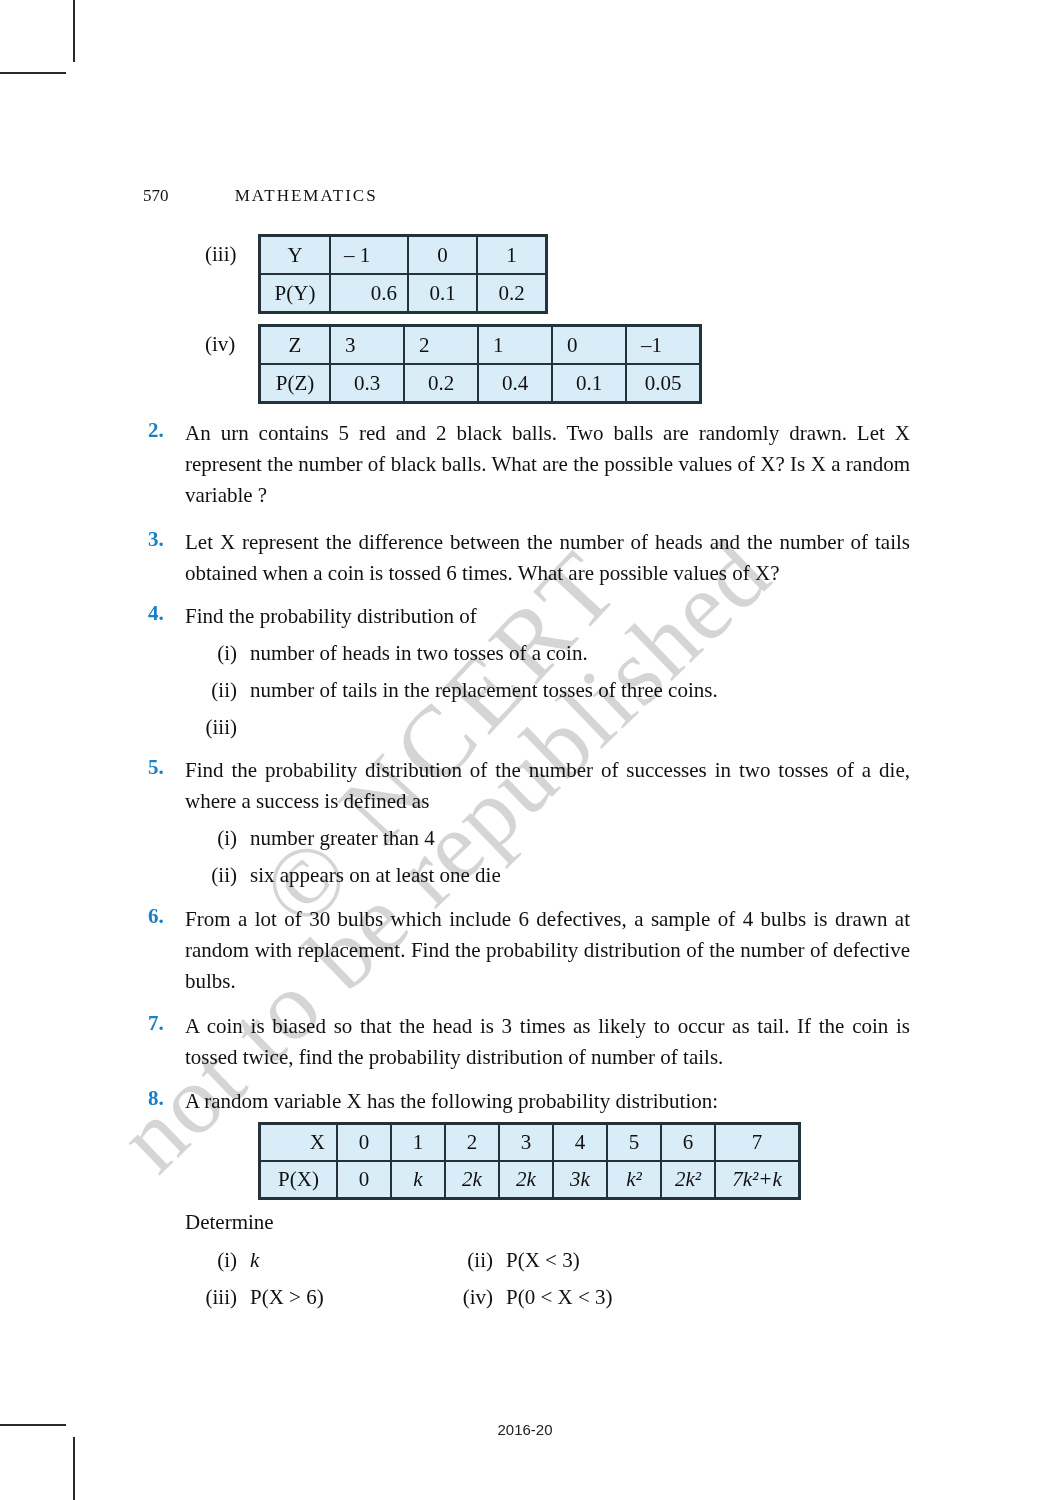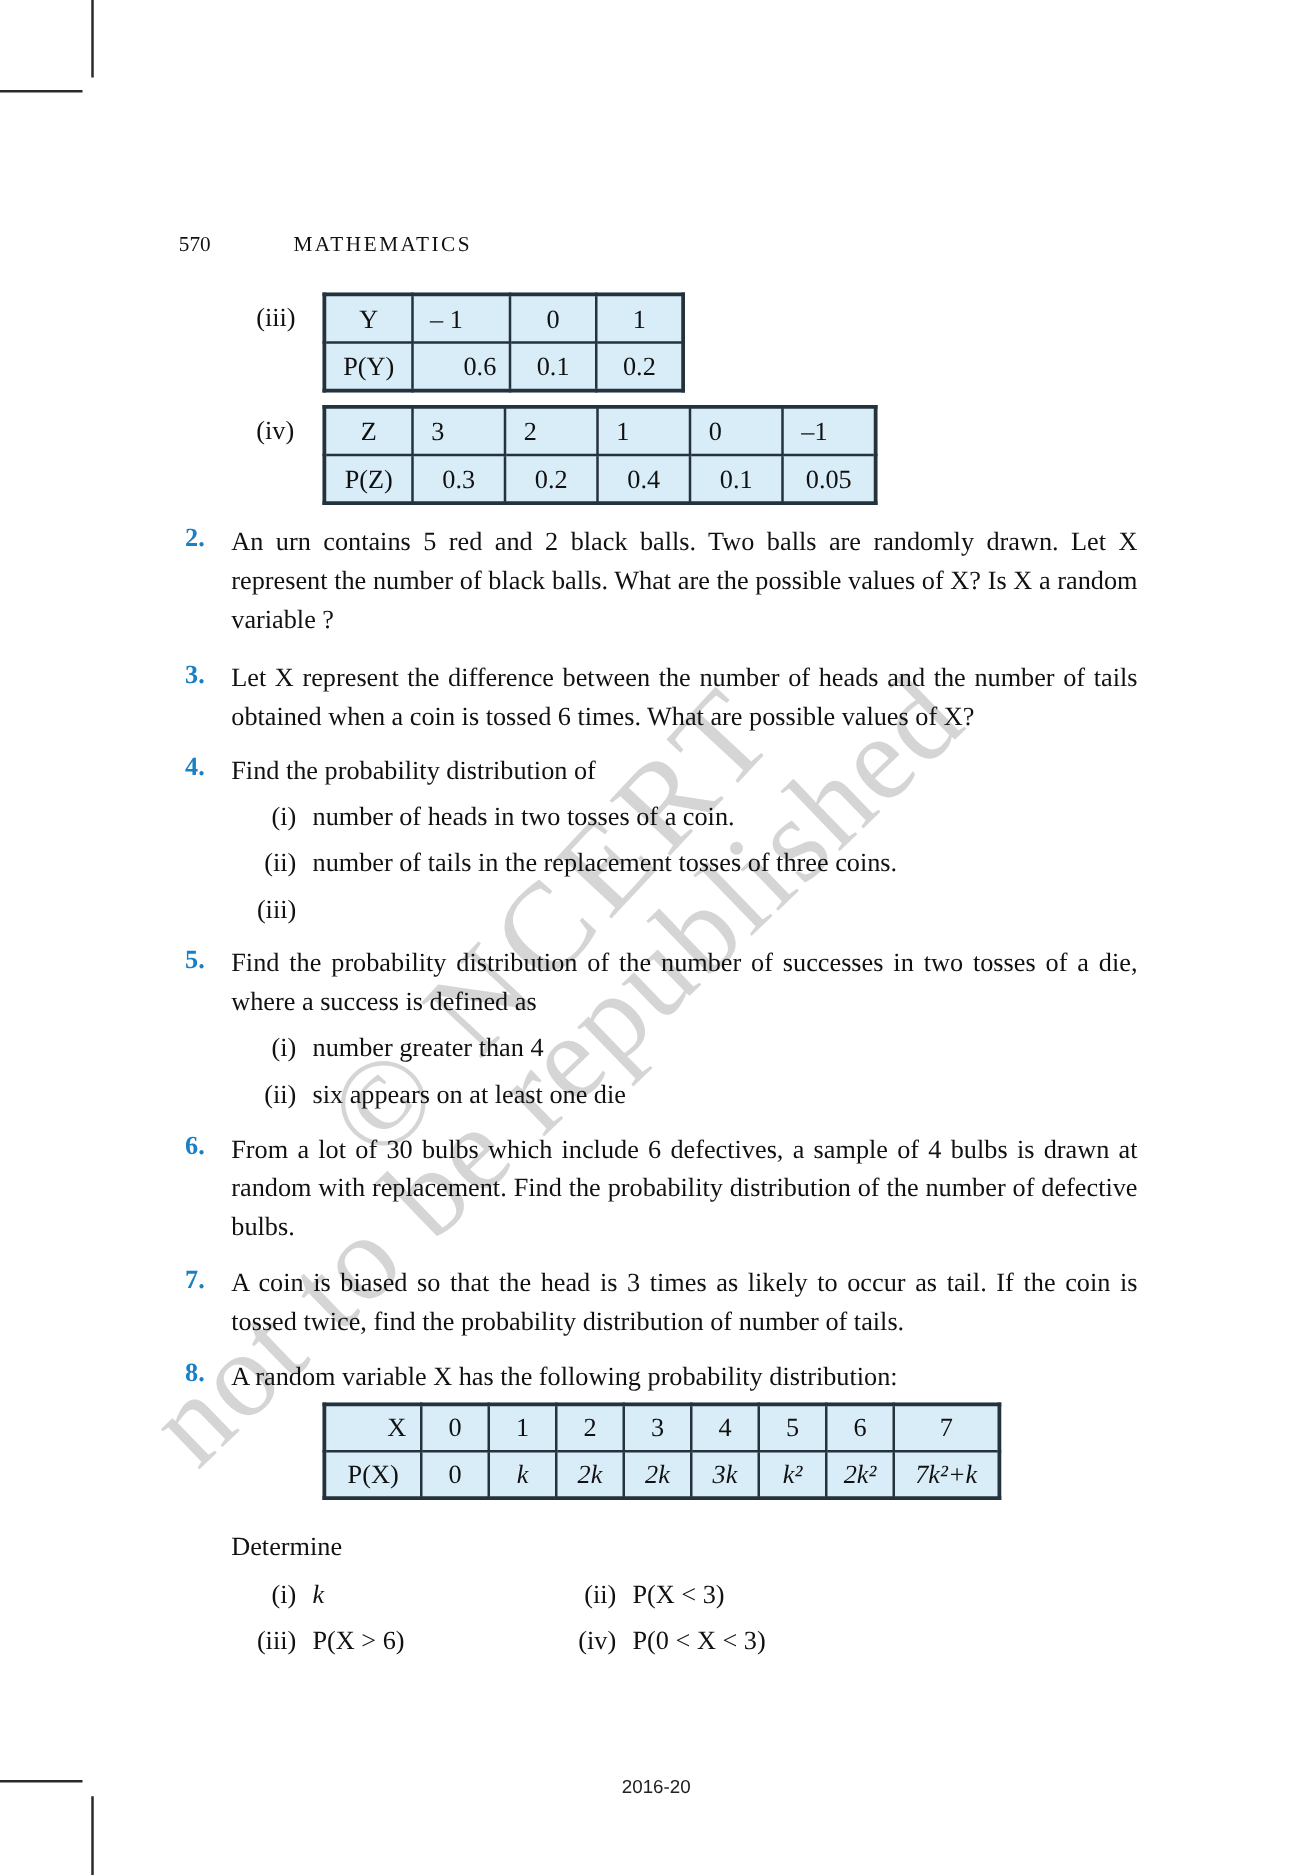--- a/index.html
+++ b/index.html
@@ -58,21 +58,21 @@
   .qbody{width:725px;line-height:31px;text-align:justify;}
   .q2{margin-bottom:16px;} .q3{margin-bottom:12px;} .q4{margin-bottom:12px;}
   .q5{margin-bottom:13px;} .q6{margin-bottom:14px;} .q7{margin-bottom:13px;}
   .q8{margin-bottom:0;}
   .sub{display:flex;margin-top:6px;text-align:left;}
   .slabel{width:52px;flex:none;text-align:right;}
   .stext{margin-left:13px;}
   
   .t8wrap{margin:5px 0 0 258px;}
   
-  .det{margin-left:185px;margin-top:22px;line-height:31px;}
+  .det{margin-left:185px;margin-top:7px;line-height:31px;}
   .det-row{display:flex;margin-top:6px;}
   .det-row.first{margin-top:7px;}
   .det-cell-l{display:flex;width:268px;flex:none;}
   .det-cell-r{display:flex;}
   .det-cell-l .dlabel{width:52px;flex:none;text-align:right;}
   .det-cell-r .dlabel{width:40px;flex:none;text-align:right;}
   .dtext{margin-left:13px;}
   
   .footer{
     position:absolute;left:0;top:1421px;width:1050px;z-index:1;

